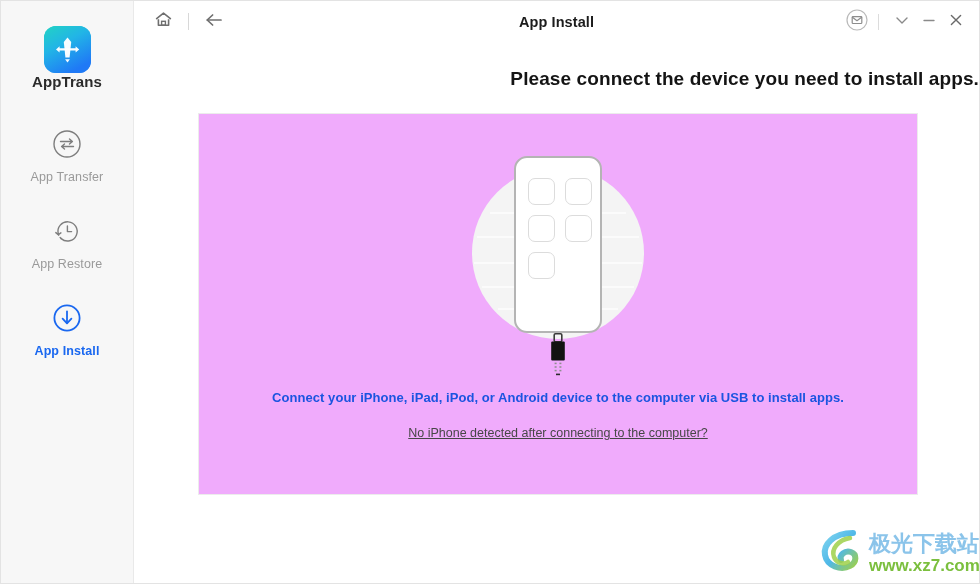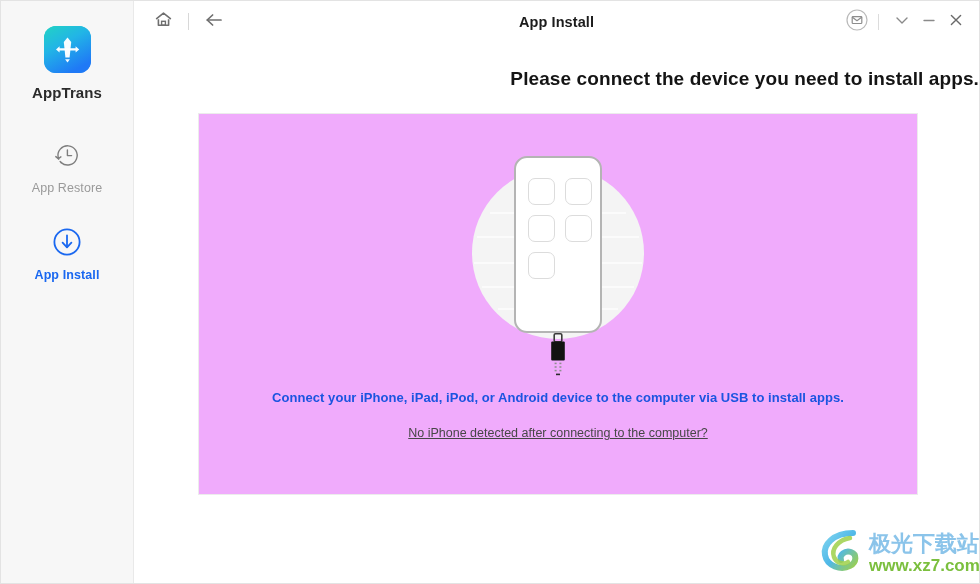--- a/index.html
+++ b/index.html
@@ -43,21 +43,20 @@
     width: 47px;
     height: 47px;
     margin: 0 auto;
     border-radius: 12px;
     background: linear-gradient(155deg, #1ecfc4 0%, #21b9e0 38%, #1f7ff5 100%);
     position: relative;
     display: block;
   }
   .brand-logo svg { display:block; width:47px; height:47px; }
   .brand-name {
-    margin-top: 11px;
     font-size: 15px;
     font-weight: bold;
     color: #2b2b2b;
     letter-spacing: 0.1px;
   }
 
   .nav-list { margin-top: 28px; }
   .nav-item {
     text-align: center;
     padding: 9px 0 0 0;
@@ -287,20 +286,30 @@
             <path d="M12 23.4 L15.6 20.2 L15.6 22.3 L31.6 22.3 L31.6 20.2 L35.2 23.4 L31.6 26.6 L31.6 24.5 L15.6 24.5 L15.6 26.6 Z" opacity="0.97"></path>
             <path d="M21.1 33.2 L23.5 36.6 L25.9 33.2 Z" opacity="0.95"></path>
           </g>
         </svg>
       </div>
       <div class="brand-name">AppTrans</div>
     </div>
 
     <div class="nav-list">
 
+      <div class="nav-item">
+        <div class="nav-icon">
+          <svg width="34" height="34" viewBox="0 0 34 34" xmlns="http://www.w3.org/2000/svg">
+            <circle cx="17" cy="17" r="13" fill="none" stroke="#7e7e7e" stroke-width="1.4"></circle>
+            <path d="M10.5 14.5 H22 M19.5 12 L22.4 14.5 L19.5 17" fill="none" stroke="#7e7e7e" stroke-width="1.4" stroke-linecap="round" stroke-linejoin="round"></path>
+            <path d="M23.5 19.5 H12 M14.5 17 L11.6 19.5 L14.5 22" fill="none" stroke="#7e7e7e" stroke-width="1.4" stroke-linecap="round" stroke-linejoin="round"></path>
+          </svg>
+        </div>
+        <div class="nav-label">App Transfer</div>
+      </div>
 
       <div class="nav-item">
         <div class="nav-icon">
           <svg width="34" height="34" viewBox="0 0 34 34" xmlns="http://www.w3.org/2000/svg">
             <path d="M8.2 19.6 A9.6 9.6 0 1 1 11.2 24.6" fill="none" stroke="#7e7e7e" stroke-width="1.4" stroke-linecap="round"></path>
             <path d="M11.2 24.6 A9.6 9.6 0 0 1 8.2 19.6" fill="none" stroke="#7e7e7e" stroke-width="1.4" stroke-linecap="round" stroke-dasharray="1.6 2.6"></path>
             <path d="M5.8 18.6 L8.3 20.6 L10.9 18.8" fill="none" stroke="#7e7e7e" stroke-width="1.4" stroke-linecap="round" stroke-linejoin="round"></path>
             <path d="M17.4 11.9 V17.6 H21.6" fill="none" stroke="#7e7e7e" stroke-width="1.4" stroke-linecap="round" stroke-linejoin="round"></path>
           </svg>
         </div>

